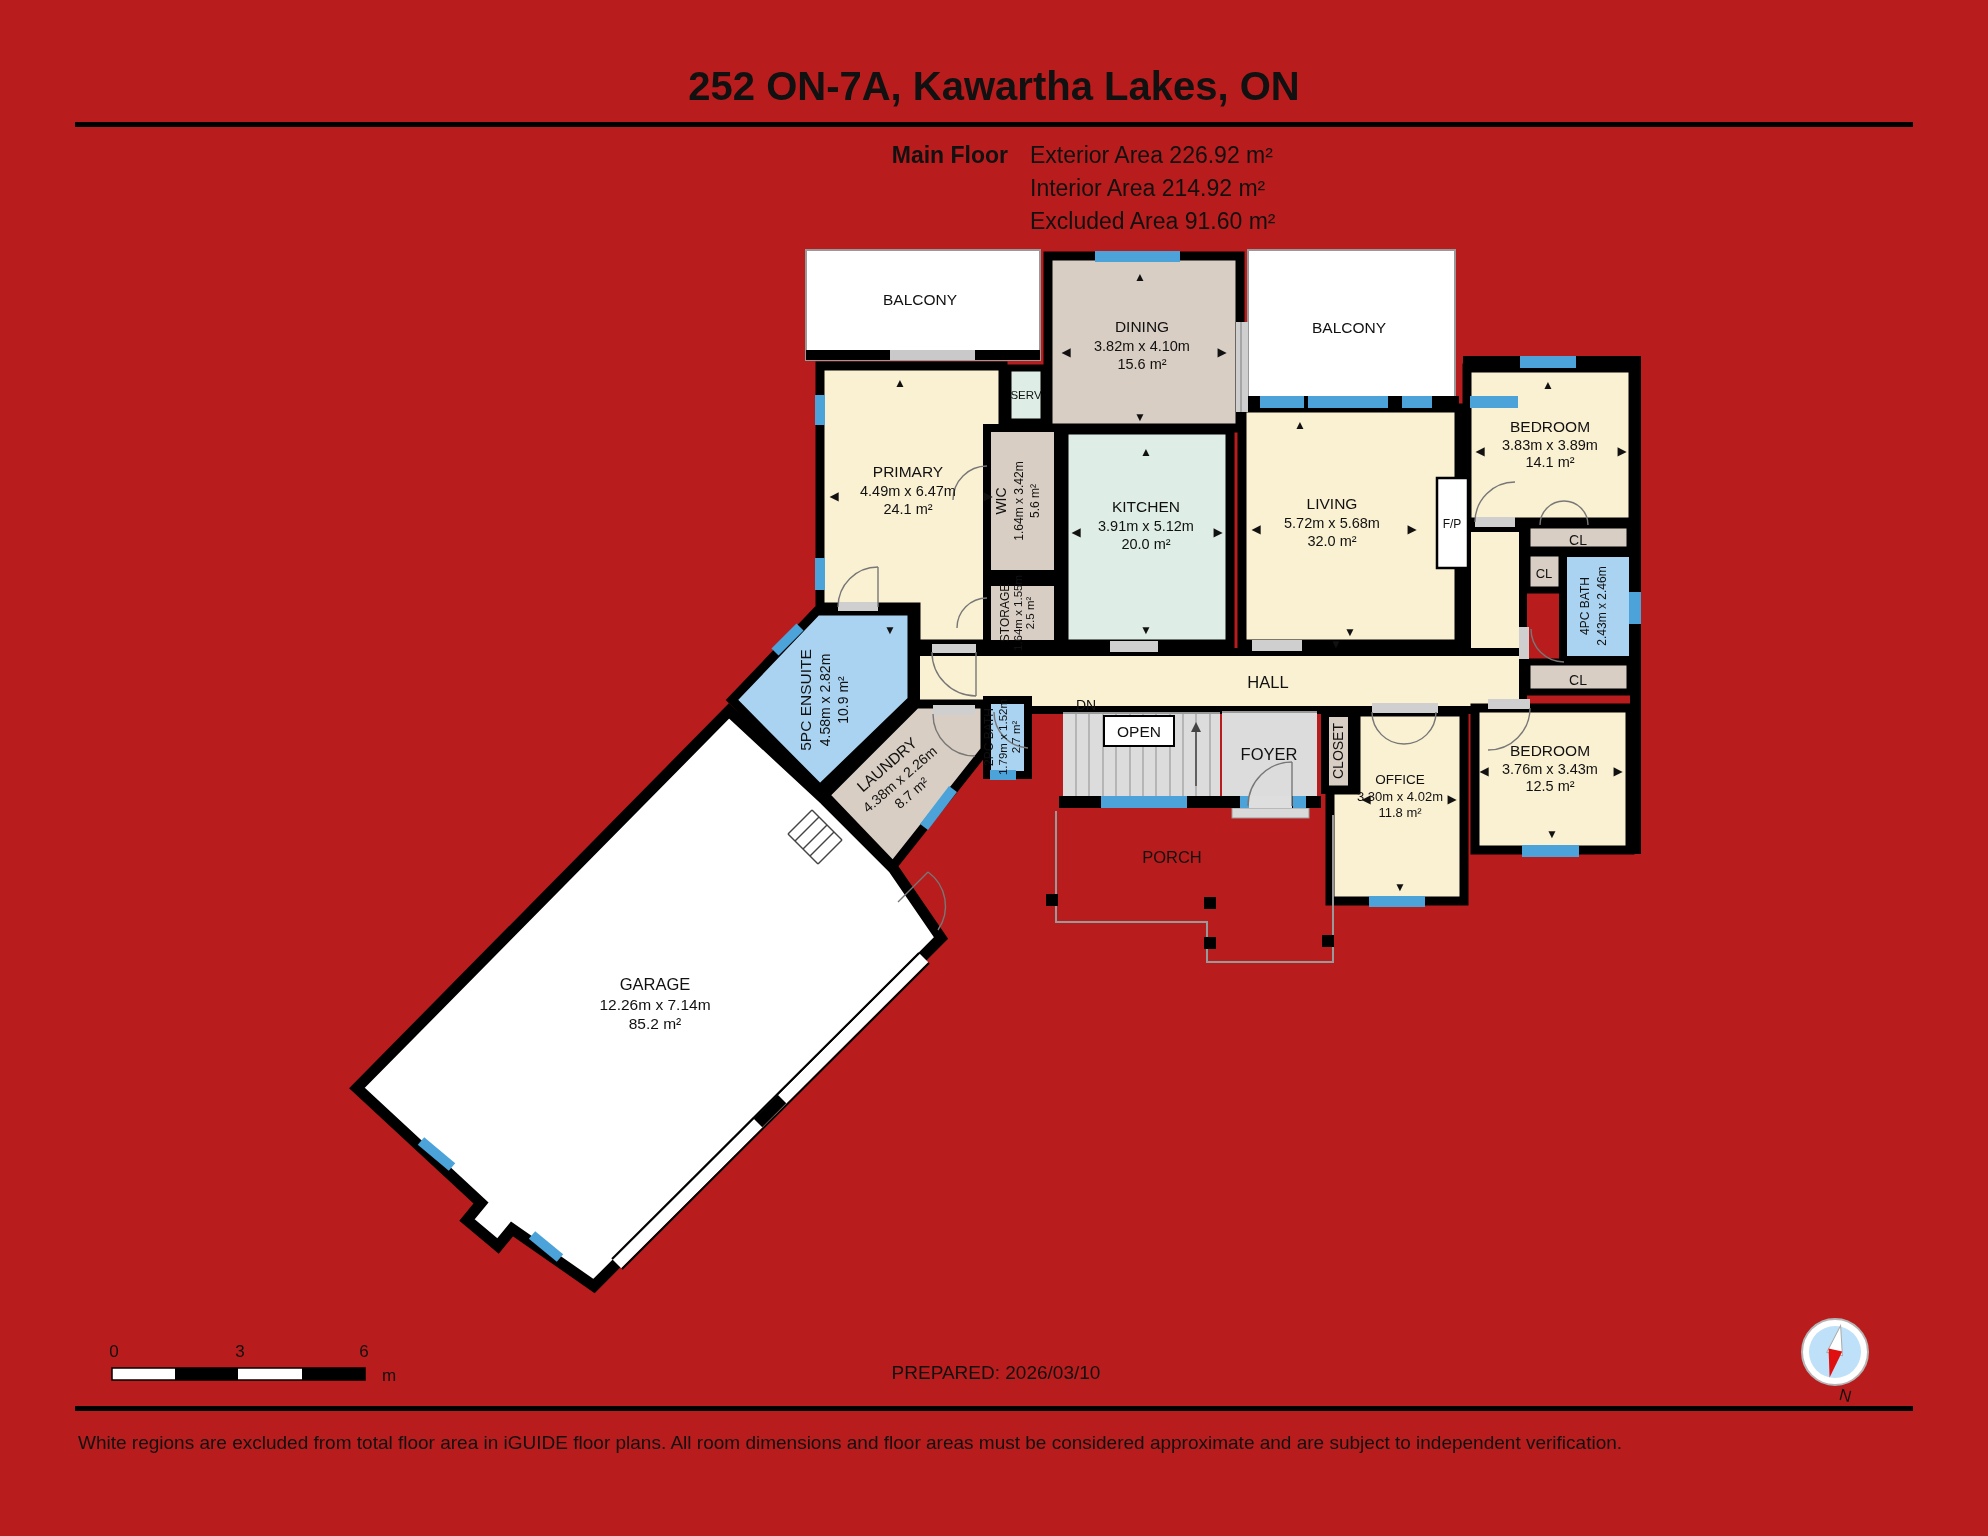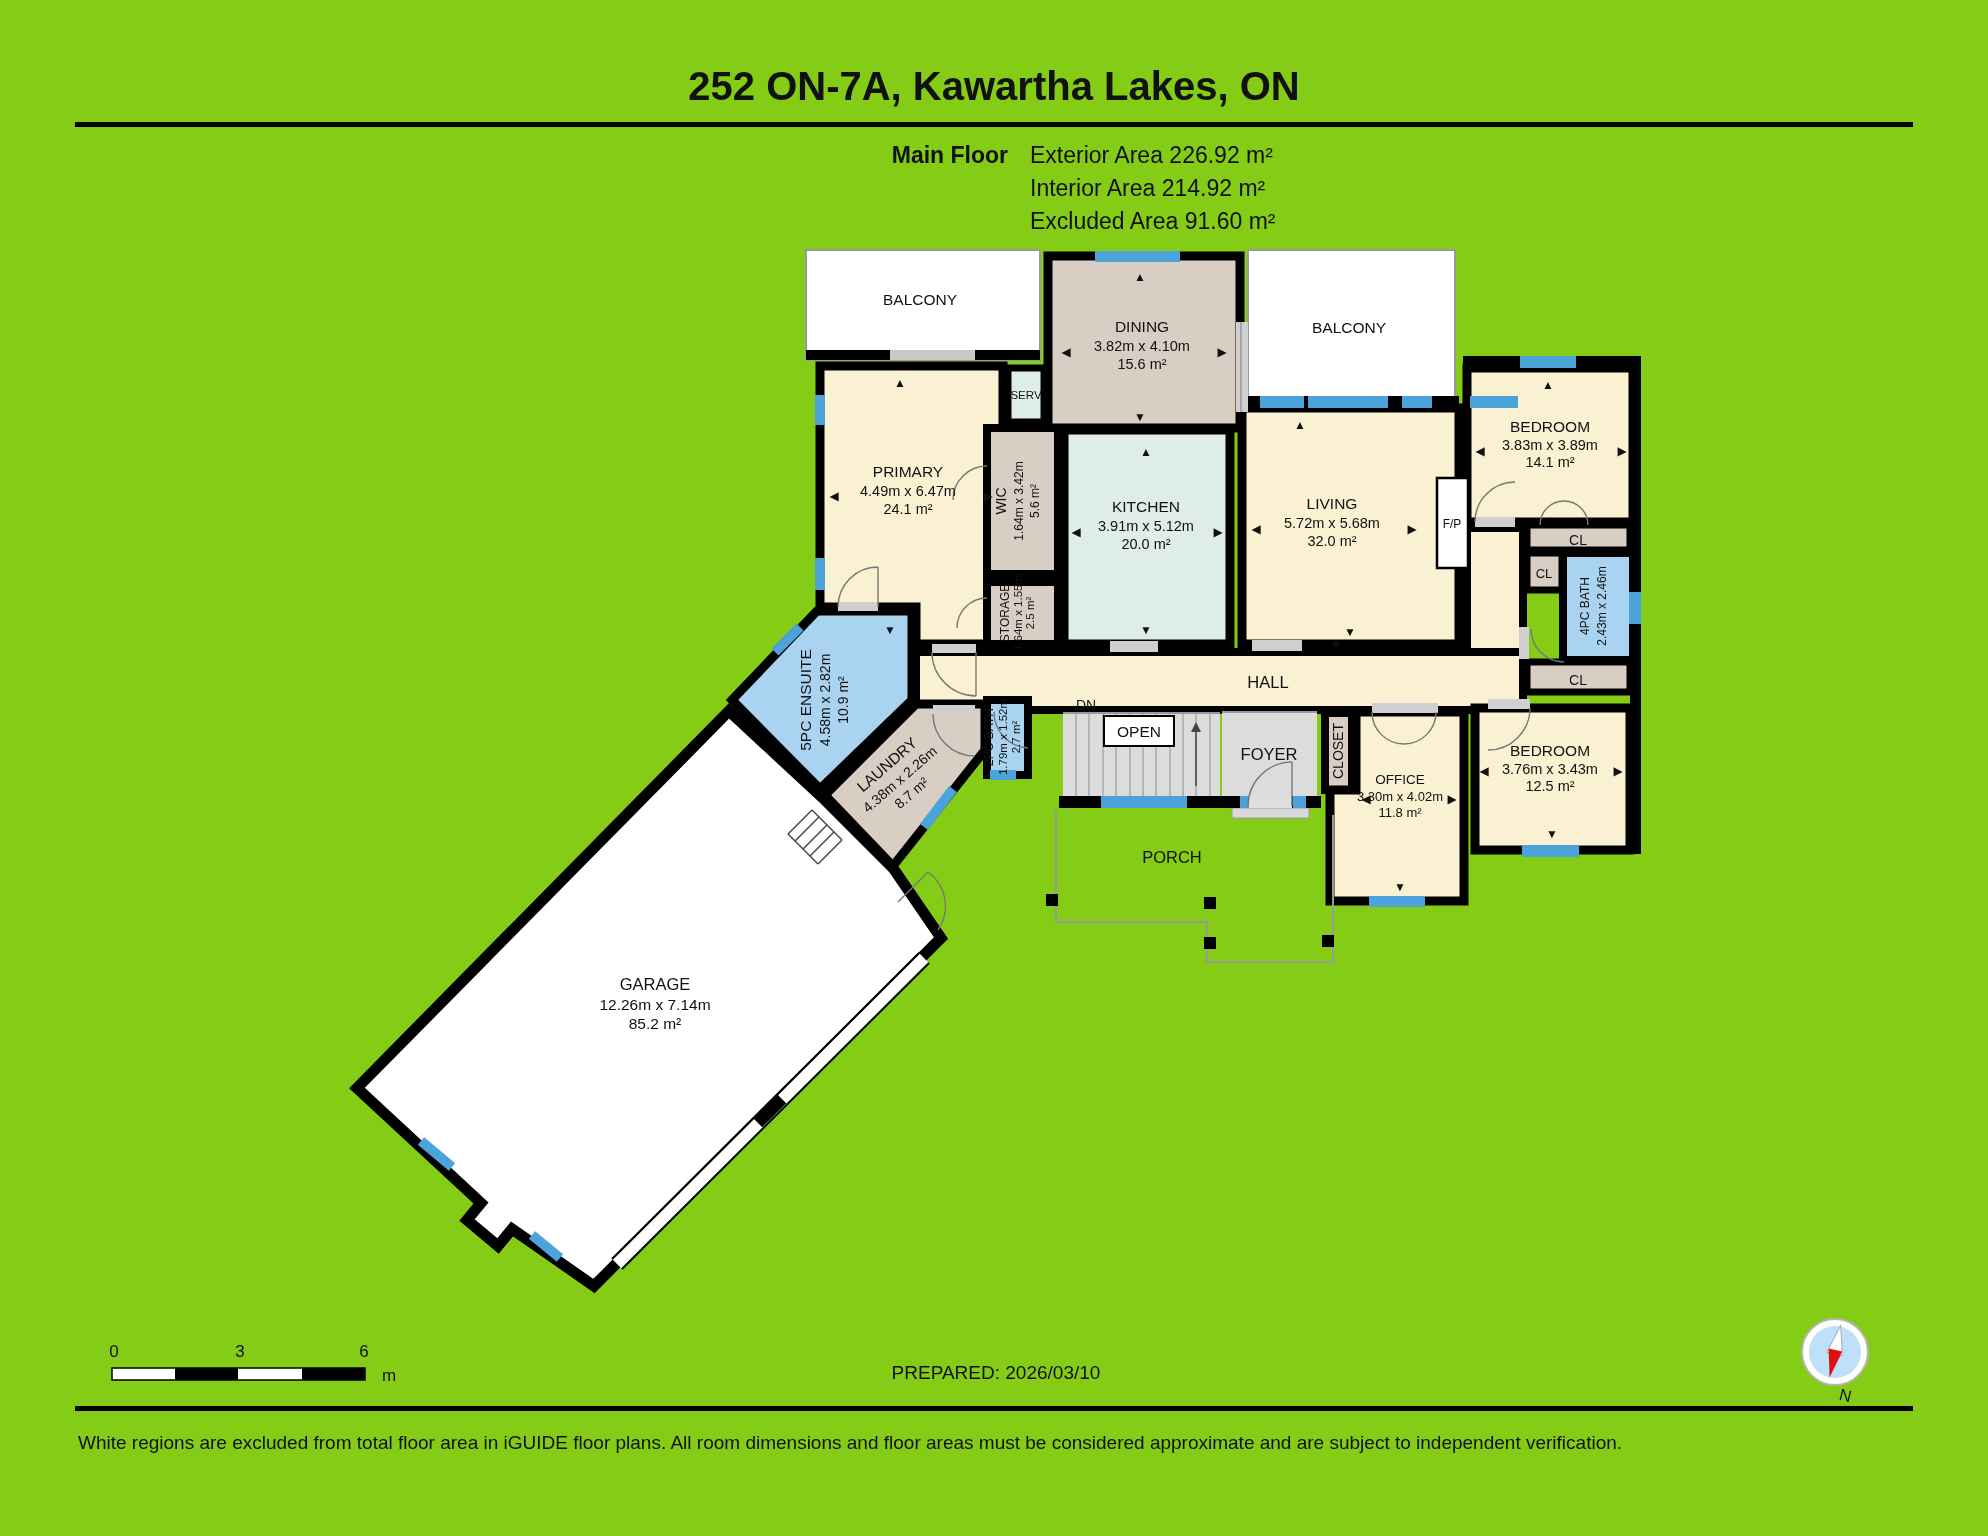--- a/index.html
+++ b/index.html
@@ -1,16 +1,16 @@
 <!DOCTYPE html>
 <html><head>
 <meta charset="utf-8">
 <style>
   html,body{margin:0;padding:0;background:#ffffff;}
-  .page{position:relative;width:1988px;height:1536px;background:#84cc16;overflow:hidden;}
+  .page{position:relative;width:1988px;height:1536px;background:#b91c1c;overflow:hidden;}
   svg{display:block;}
   text{font-family:"Liberation Sans","DejaVu Sans",sans-serif;fill:#111;}
   .title{font-size:40px;font-weight:bold;}
   .stat-label{font-size:23px;font-weight:bold;}
   .stat{font-size:23px;}
   .rname{font-size:15.5px;}
   .rdim{font-size:14.5px;}
   .big{font-size:16.5px;}
   .small{font-size:12px;}
   .tiny{font-size:11.5px;}

